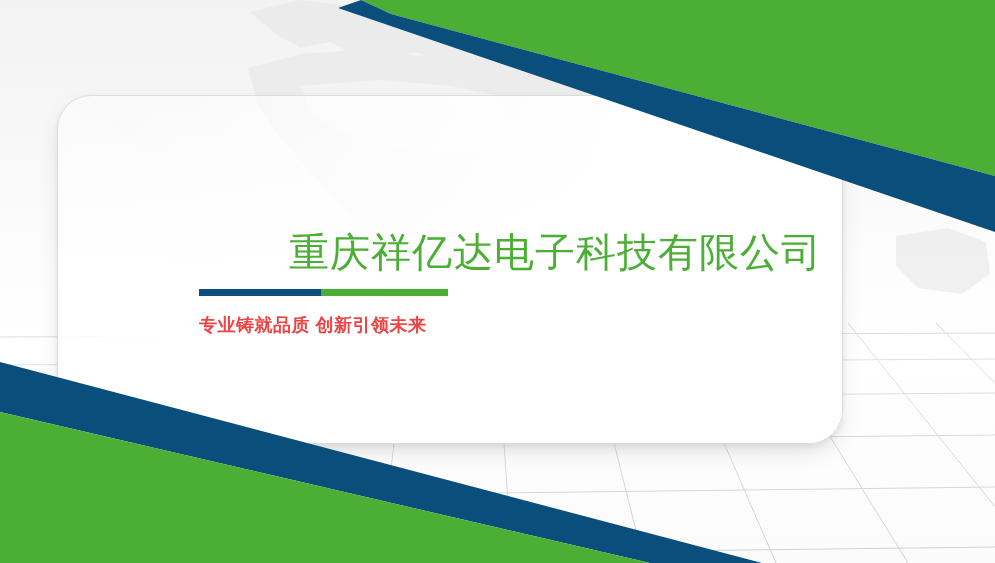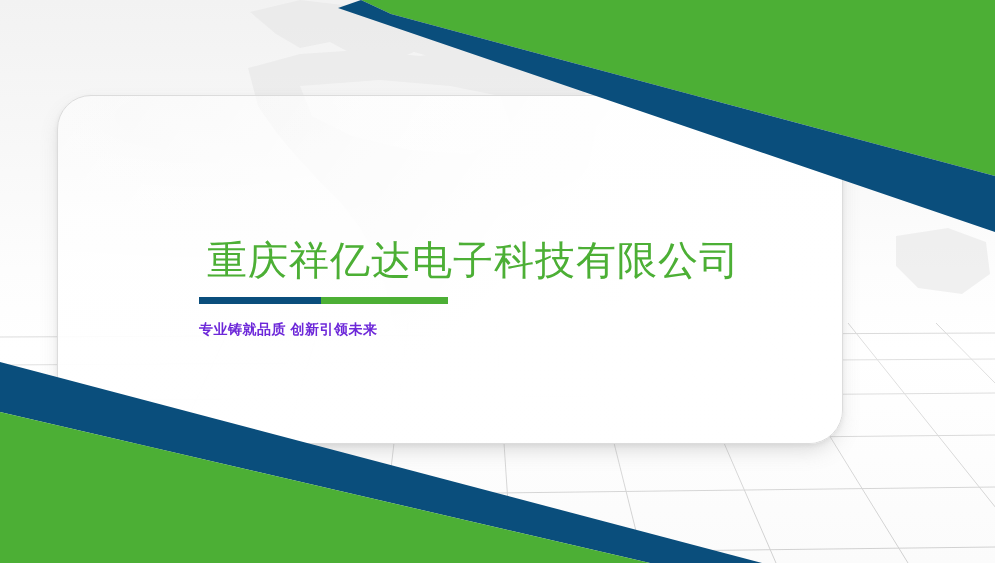--- a/index.html
+++ b/index.html
@@ -80,25 +80,26 @@
 
   
   .text-block {
     position: absolute;
     left: 199px;
     top: 228px;
     width: 640px;
   }
 
   .title {
-    margin: 8px;
+    margin: 0;
     font-size: 40px;
     line-height: 1.22;
     font-weight: 400;
     letter-spacing: 1px;
+    text-align: right;
     color: #4CAF35;
     padding-right: 17px;
     font-family: "Liberation Sans", "DejaVu Sans", sans-serif;
   }
 
   .divider {
     margin-top: 12px;
     display: flex;
     width: 249px;
     height: 7px;
@@ -107,24 +108,24 @@
     flex: 0 0 122px;
     background: #0A4E7C;
   }
   .divider .seg-green {
     flex: 0 0 127px;
     background: #4CAF35;
   }
 
   .subtitle {
     margin: 17px 0 0 0;
-    font-size: 14px;
+    font-size: 18px;
     font-weight: bold;
     letter-spacing: .5px;
-    color: #6d28d9;
+    color: #ef4444;
     font-family: "Liberation Sans", "DejaVu Sans", sans-serif;
   }
 </style>
 </head>
 <body>
 
 <div class="slide">
 
   <div class="bg-base"></div>
 

